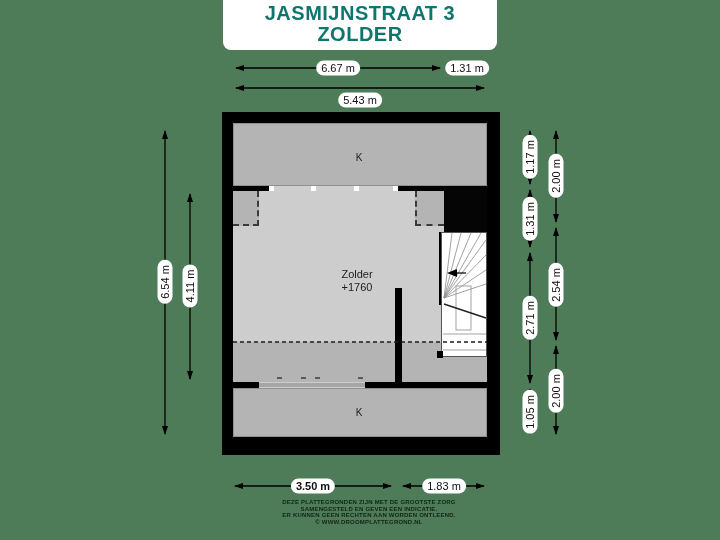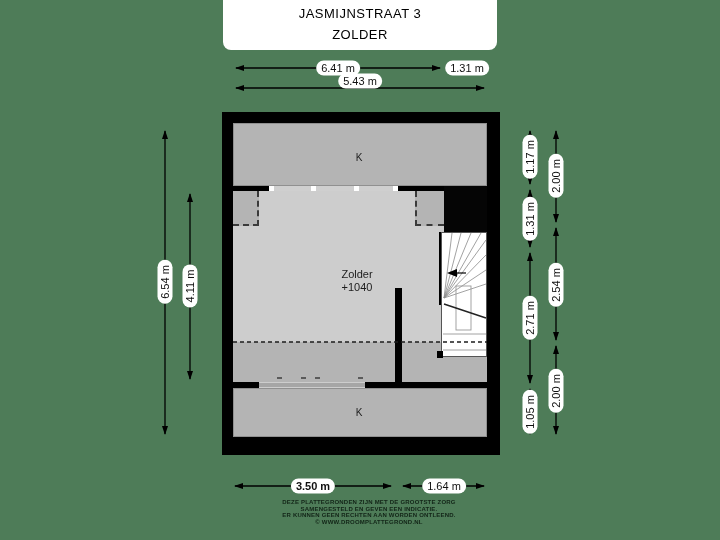--- a/index.html
+++ b/index.html
@@ -1,21 +1,21 @@
 <!DOCTYPE html>
 <html><head>
 <meta charset="utf-8">
 <style>
   html,body{margin:0;padding:0;}
   body{font-family:"Liberation Sans",sans-serif;}
   .stage{position:relative;width:720px;height:540px;background:#4e7c58;overflow:hidden;}
   .abs{position:absolute;}
   .title-box{left:223px;top:0;width:274px;height:50px;background:#ffffff;border-radius:0 0 8px 8px;
              display:flex;flex-direction:column;align-items:center;justify-content:flex-start;padding-top:3px;box-sizing:border-box;}
-  .title-line{font-weight:normal;font-size:13px;line-height:21px;color:#000000;letter-spacing:.5px;white-space:nowrap;}
+  .title-line{font-weight:bold;font-size:20px;line-height:21px;color:#0f766e;letter-spacing:.5px;white-space:nowrap;}
   
   .wall-outer{left:222px;top:112px;width:278px;height:343px;background:#000;}
   .room{left:233px;top:123px;width:254px;height:314px;background:#cdcdcd;}
   .kstrip{background:#b4b4b4;box-sizing:border-box;border:1px solid #909090;}
   .k-top{left:233px;top:123px;width:254px;height:63px;}
   .k-bottom{left:233px;top:388px;width:254px;height:49px;}
   .lower-strip{left:233px;top:342px;width:254px;height:40px;background:#b4b4b4;}
   .wallseg{background:#000;}
   .winband{left:269px;top:186px;width:129px;height:5px;background:#cfcfcf;}
   .wtick{position:absolute;top:0;width:5px;height:5px;background:#ffffff;}
@@ -131,39 +131,39 @@
       <line x1="556" y1="131" x2="556" y2="222" marker-start="url(#ah)" marker-end="url(#ah)"></line>
       <line x1="556" y1="228" x2="556" y2="340" marker-start="url(#ah)" marker-end="url(#ah)"></line>
       <line x1="556" y1="346" x2="556" y2="434" marker-start="url(#ah)" marker-end="url(#ah)"></line>
       <line x1="235" y1="486" x2="391" y2="486" marker-start="url(#ah)" marker-end="url(#ah)"></line>
       <line x1="403" y1="486" x2="484" y2="486" marker-start="url(#ah)" marker-end="url(#ah)"></line>
     </g>
   </svg>
 
   <div class="abs roomlabel" style="left:357px;top:281px;">
     <div>Zolder</div>
-    <div>+1040</div>
+    <div>+1760</div>
   </div>
   <div class="abs klabel" style="left:359px;top:157px;">K</div>
   <div class="abs klabel" style="left:359px;top:412px;">K</div>
 
-  <div class="abs pill" style="left:338px;top:68px;">6.41 m</div>
+  <div class="abs pill" style="left:338px;top:68px;">6.67 m</div>
   <div class="abs pill" style="left:467px;top:68px;">1.31 m</div>
-  <div class="abs pill" style="left:360px;top:81px;">5.43 m</div>
+  <div class="abs pill" style="left:360px;top:100px;">5.43 m</div>
   <div class="abs pill vpill" style="left:165px;top:282px;">6.54 m</div>
   <div class="abs pill vpill" style="left:190px;top:286px;">4.11 m</div>
   <div class="abs pill vpill" style="left:530px;top:157px;">1.17 m</div>
   <div class="abs pill vpill" style="left:530px;top:219px;">1.31 m</div>
   <div class="abs pill vpill" style="left:530px;top:318px;">2.71 m</div>
   <div class="abs pill vpill" style="left:530px;top:412px;">1.05 m</div>
   <div class="abs pill vpill" style="left:556px;top:176px;">2.00 m</div>
   <div class="abs pill vpill" style="left:556px;top:285px;">2.54 m</div>
   <div class="abs pill vpill" style="left:556px;top:391px;">2.00 m</div>
   <div class="abs pill" style="left:313px;top:486px;font-weight:bold;">3.50 m</div>
-  <div class="abs pill" style="left:444px;top:486px;">1.64 m</div>
+  <div class="abs pill" style="left:444px;top:486px;">1.83 m</div>
 
   <div class="abs fineprint" style="left:369px;top:499px;">
     <div>DEZE PLATTEGRONDEN ZIJN MET DE GROOTSTE ZORG</div>
     <div>SAMENGESTELD EN GEVEN EEN INDICATIE.</div>
     <div>ER KUNNEN GEEN RECHTEN AAN WORDEN ONTLEEND.</div>
     <div>© WWW.DROOMPLATTEGROND.NL</div>
   </div>
 
 </div>
 

